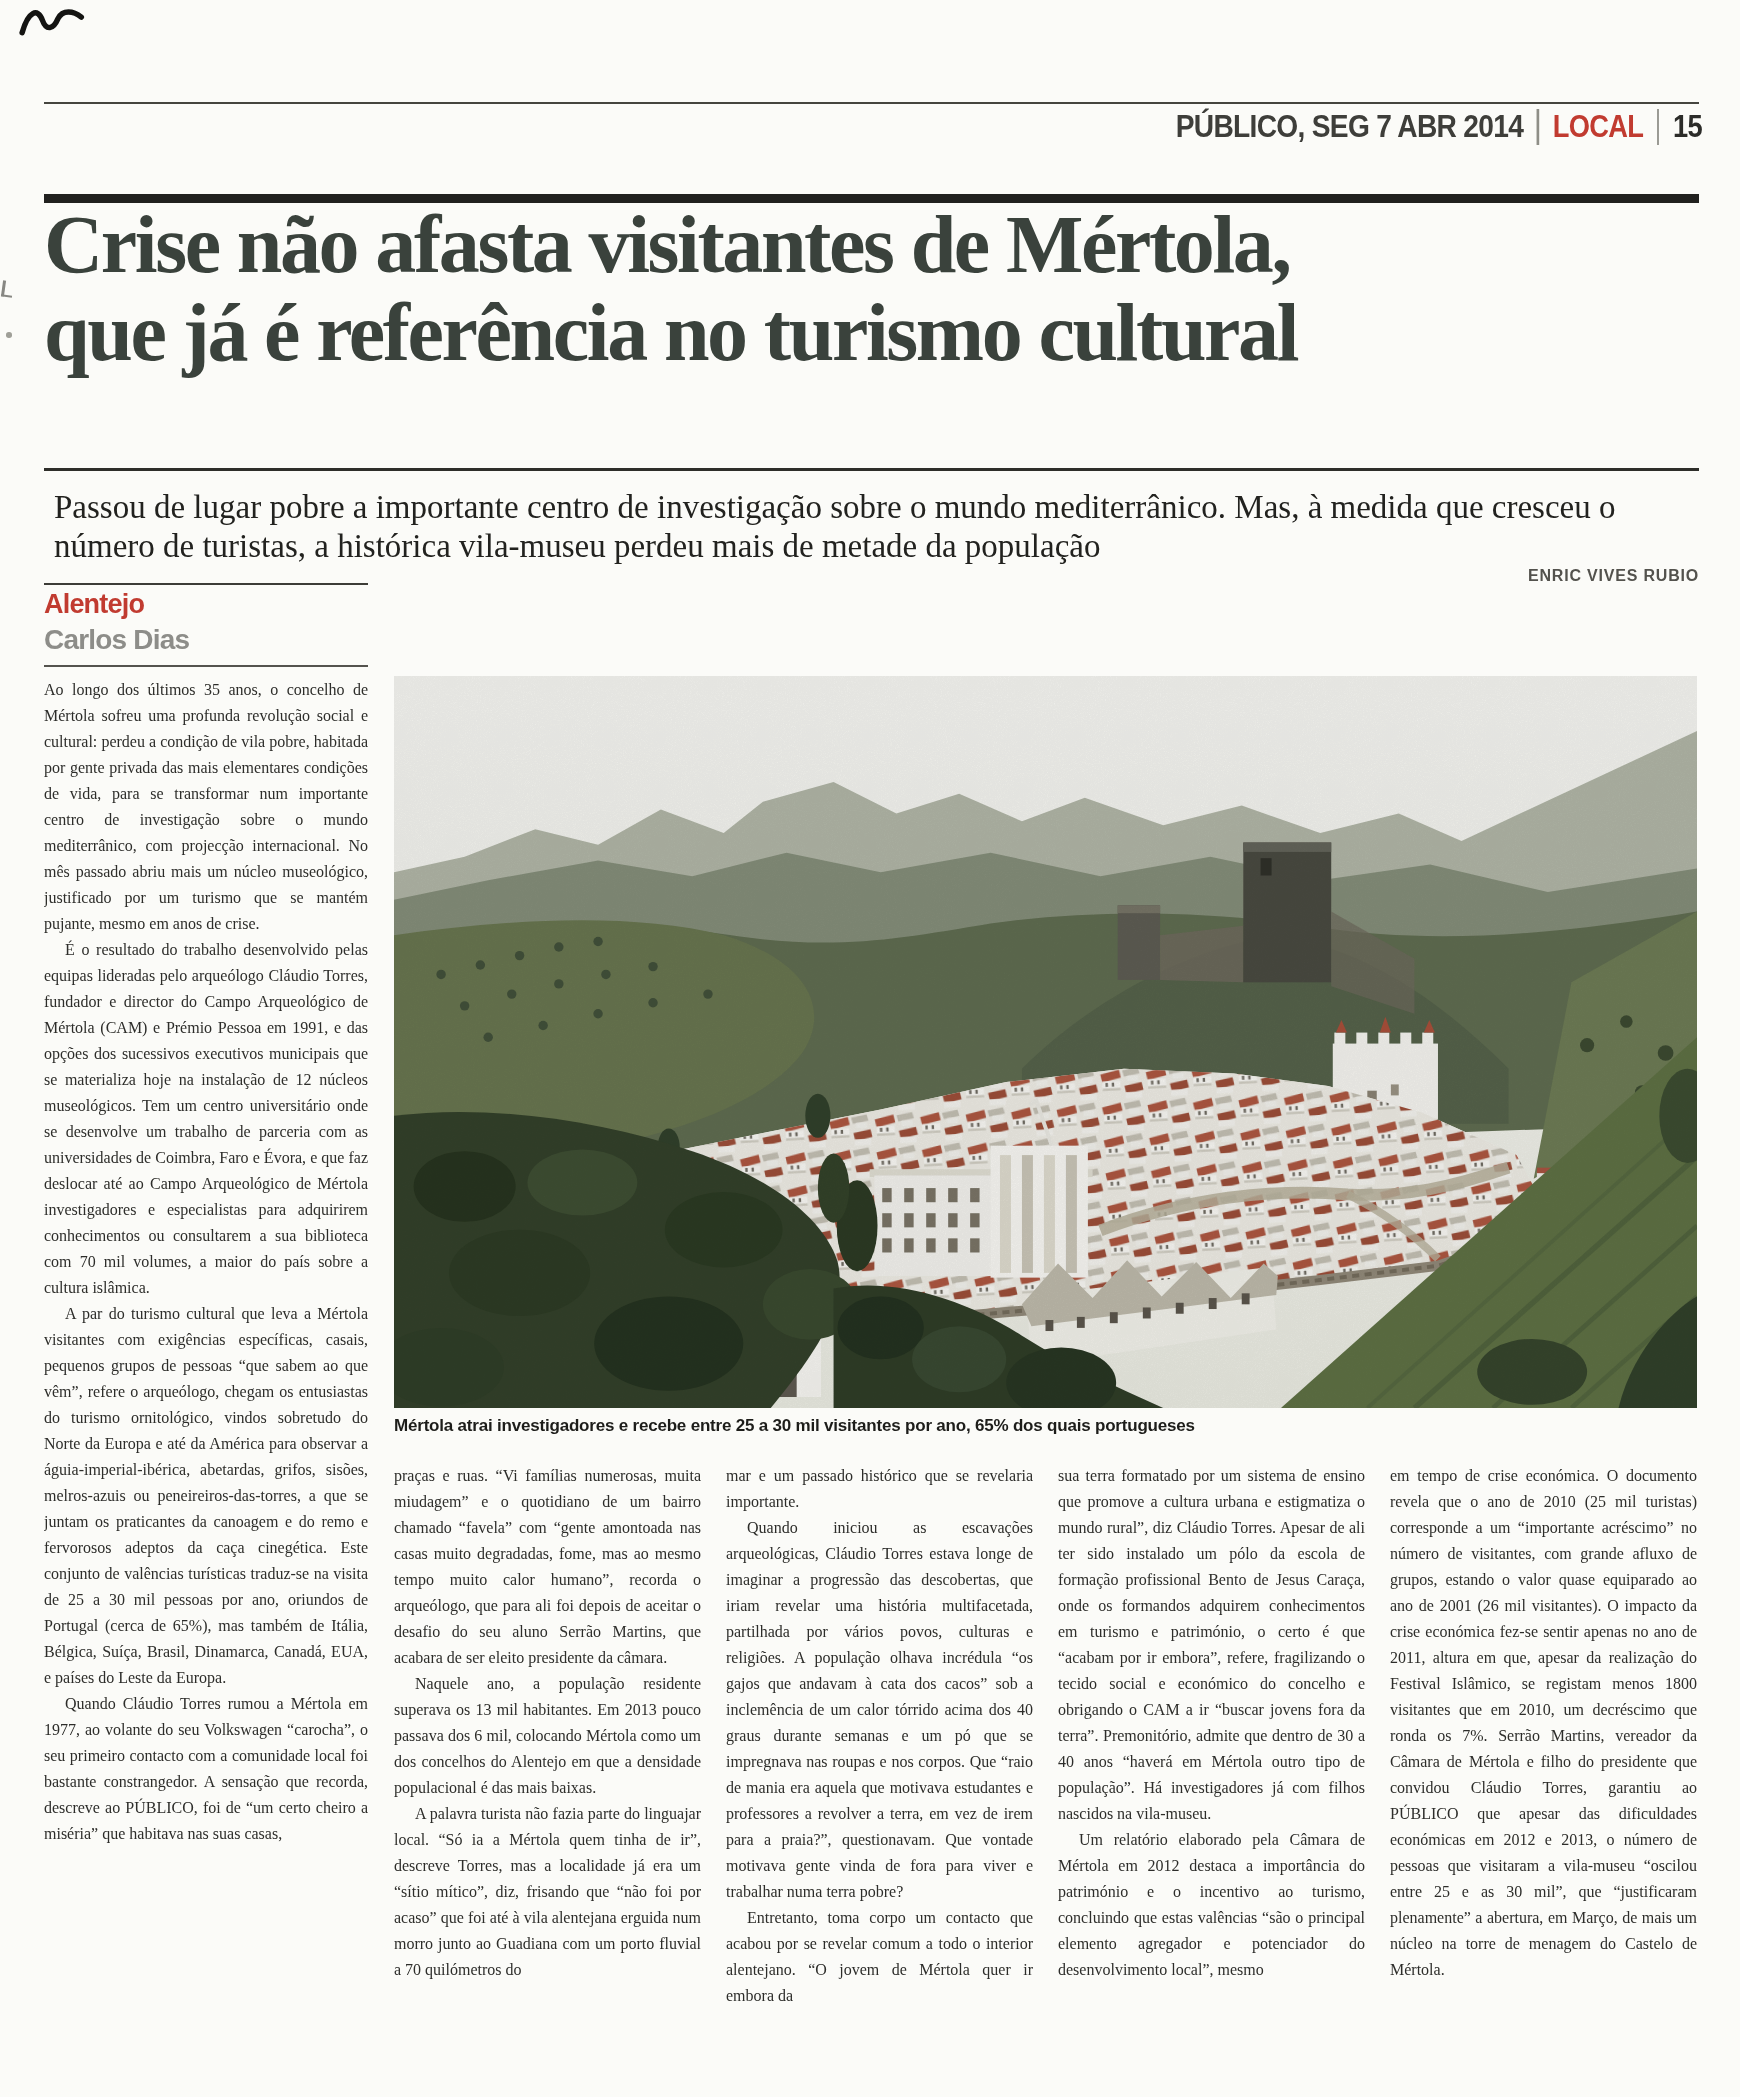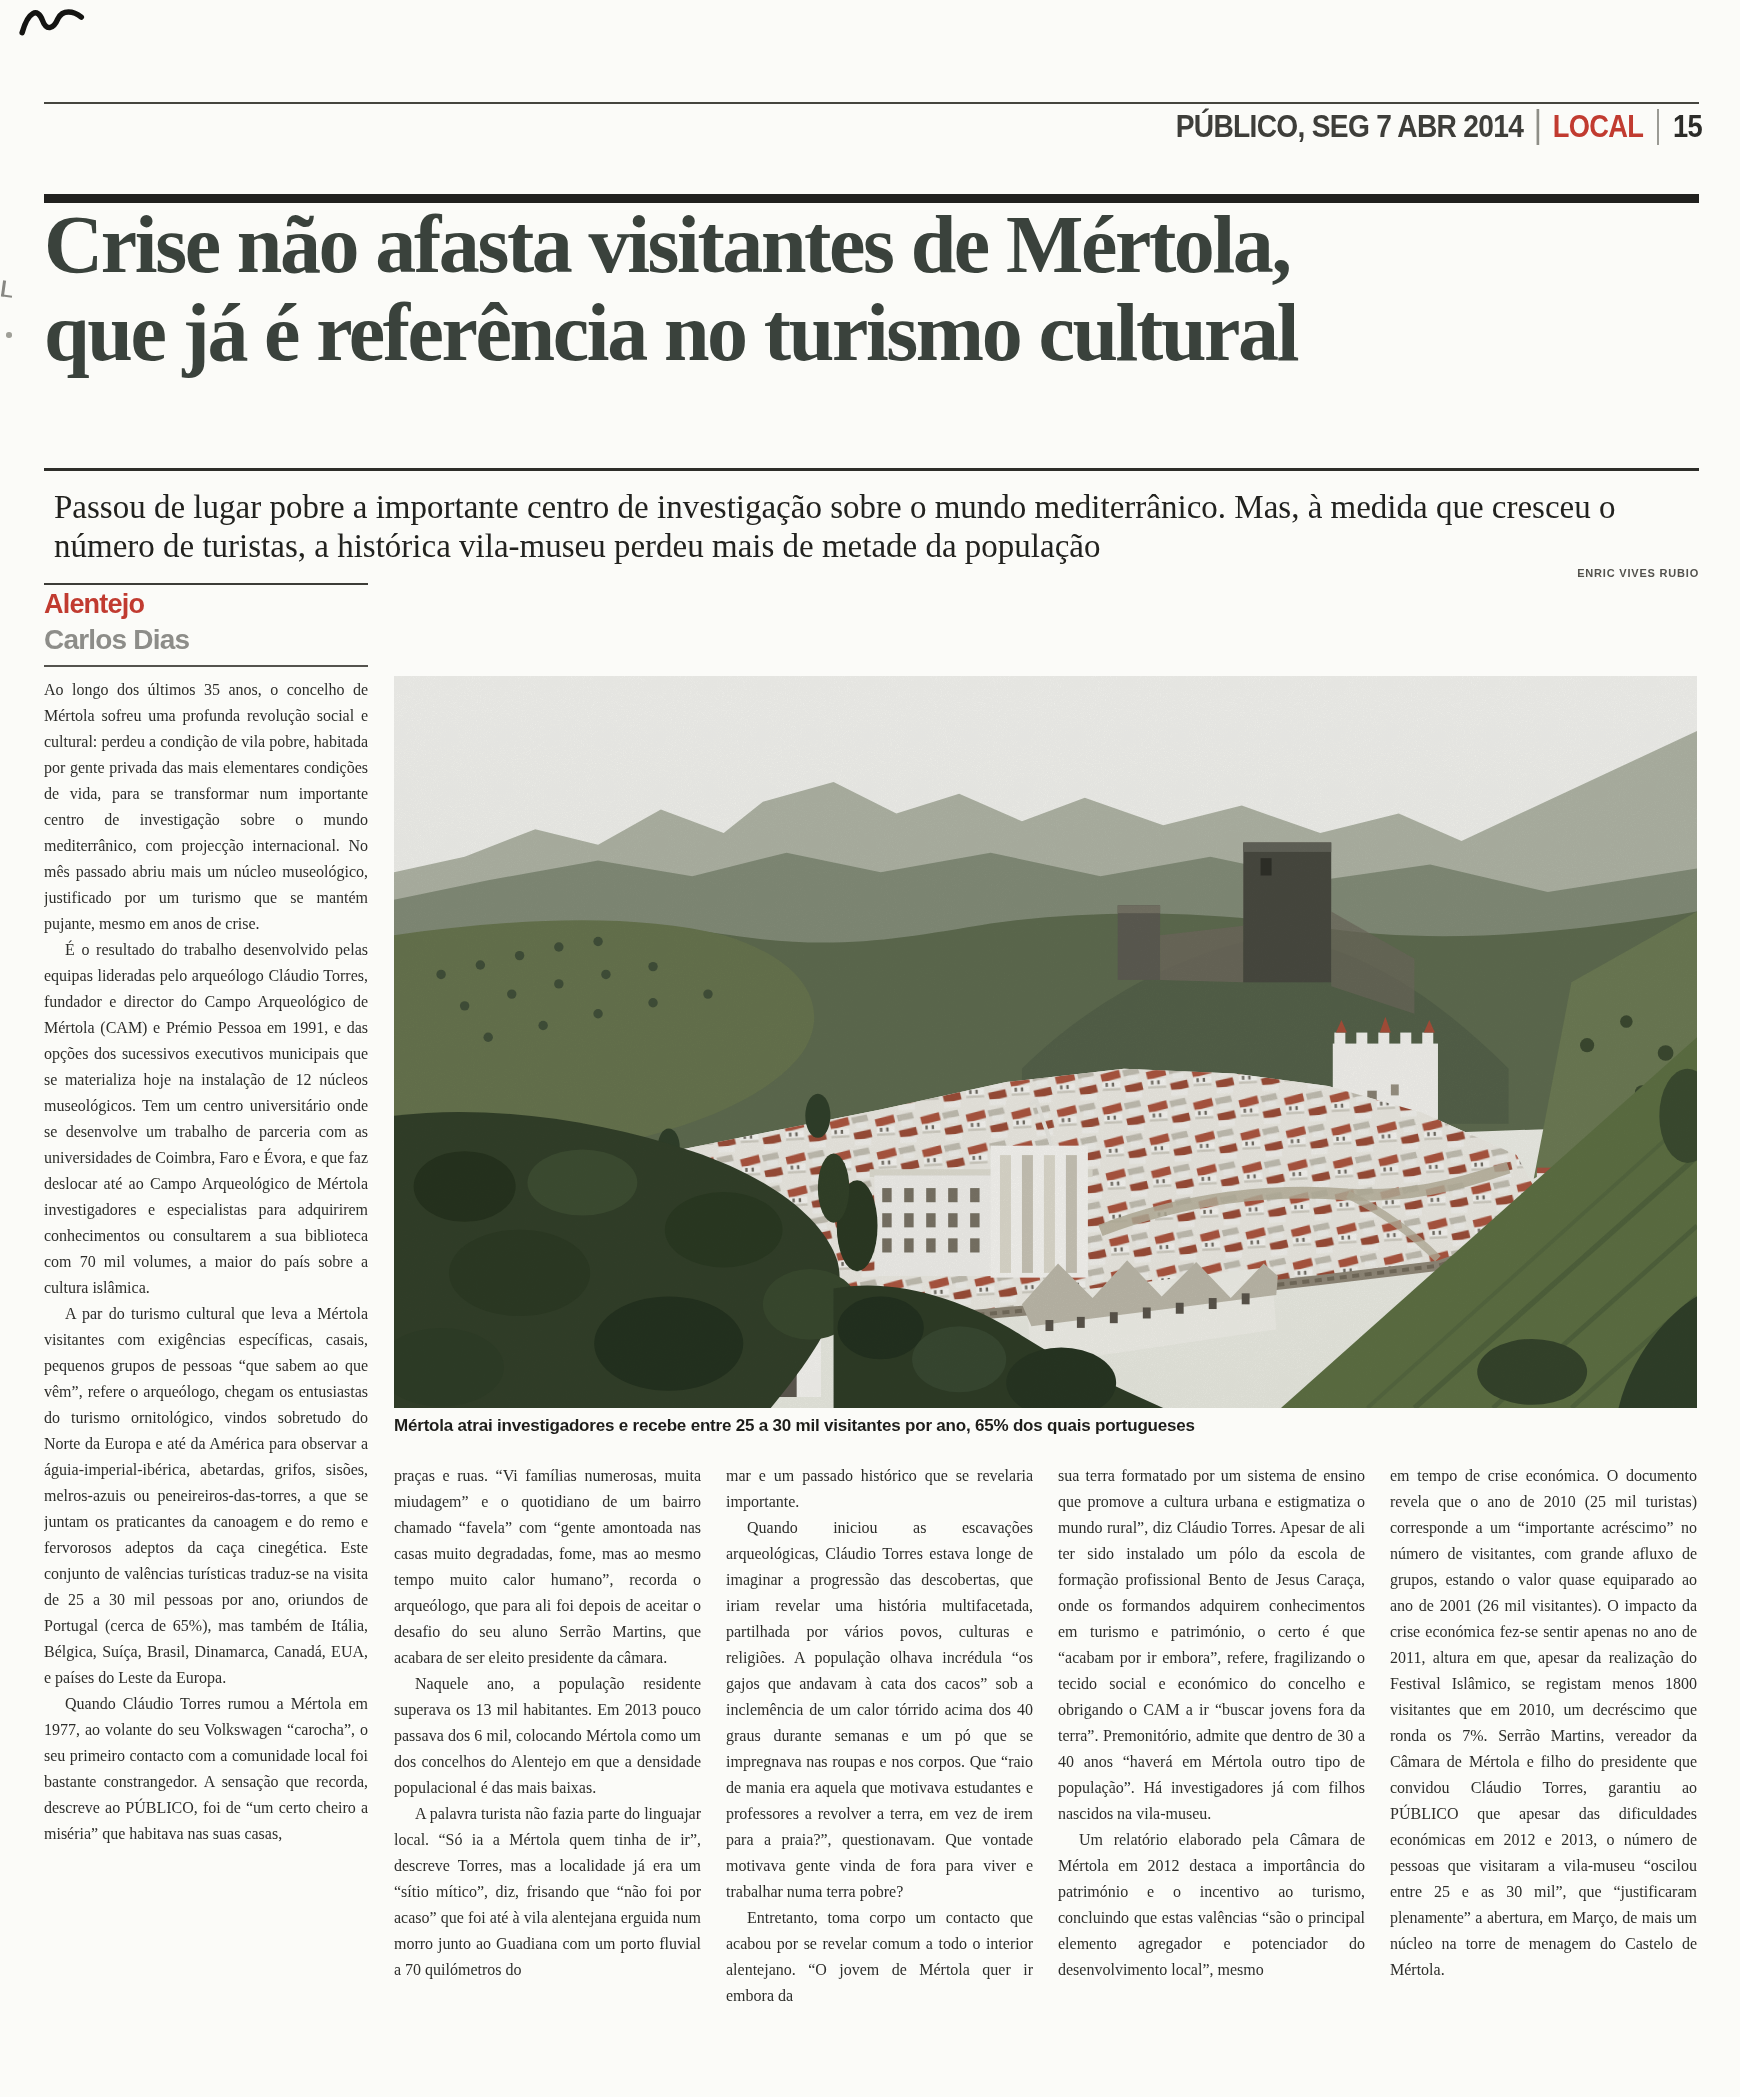--- a/index.html
+++ b/index.html
@@ -24,21 +24,21 @@
             font-weight:bold;font-size:82px;line-height:88px;letter-spacing:-2.4px;
             color:#3a423c;white-space:nowrap;}
 
   .rule-thin-mid{position:absolute;left:44px;top:468px;width:1655px;height:3.1px;background:#2e2e2a;}
 
   .standfirst{position:absolute;left:44px;top:478px;width:1655px;margin:10px;
               font-size:33px;line-height:39px;color:#22221f;}
 
   .photo-credit{position:absolute;right:41px;top:567px;
                 font-family:"Liberation Sans","DejaVu Sans",sans-serif;
-                font-weight:bold;font-size:11px;letter-spacing:0.8px;color:#53524d;}
+                font-weight:bold;font-size:16px;letter-spacing:0.8px;color:#53524d;}
 
   
   .krule-t{position:absolute;left:44px;top:583px;width:324px;height:2.4px;background:#3c3c37;}
   .kicker-region{position:absolute;left:44px;top:589px;font-family:"Liberation Sans","DejaVu Sans",sans-serif;
                  font-weight:bold;font-size:27px;letter-spacing:-0.8px;}
   .kicker-author{position:absolute;left:44px;top:624px;font-family:"Liberation Sans","DejaVu Sans",sans-serif;
                  font-weight:bold;font-size:28px;letter-spacing:-0.8px;color:#8d8d89;}
   .krule-b{position:absolute;left:44px;top:665px;width:324px;height:1.6px;background:#54534e;}
 
   

